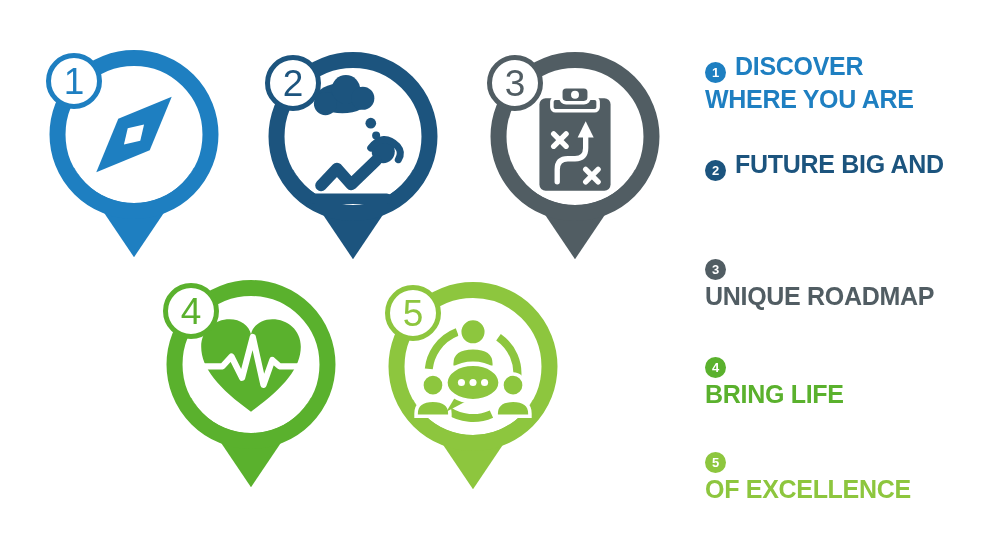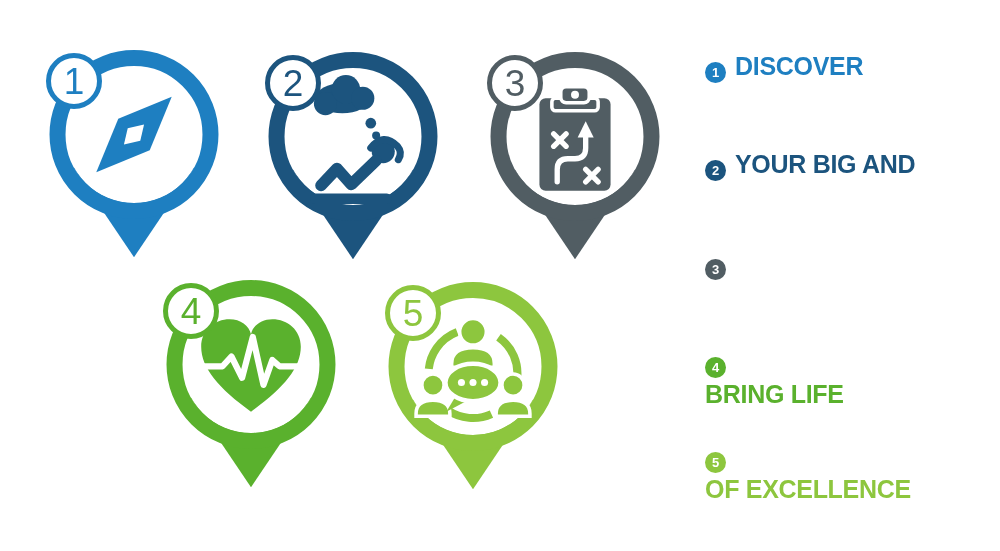--- a/index.html
+++ b/index.html
@@ -136,30 +136,32 @@
     <div class="badge">
         <span>5</span>
       </div>
   </div>
 
   <div class="legend">
     <div class="legend-item" style="top: 50px; --c: #1e7fc1;">
       <span class="bullet">
           <span>1</span>
         </span><span>DISCOVER</span><br>
+      <span>WHERE YOU ARE</span>
     </div>
     <div class="legend-item" style="top: 148px; --c: #1c547e;">
       <span class="bullet">
           <span>2</span>
-        </span><span>YOUR BIG AND</span><br>
+        </span><span>FUTURE BIG AND</span><br>
     </div>
     <div class="legend-item" style="top: 247px; --c: #515d63;">
       <span class="bullet">
           <span>3</span>
         </span><br>
+      <span>UNIQUE ROADMAP</span>
     </div>
     <div class="legend-item" style="top: 345px; --c: #5ab12d;">
       <span class="bullet">
           <span>4</span>
         </span><br>
       <span>BRING LIFE</span>
     </div>
     <div class="legend-item" style="top: 440px; --c: #8dc63e;">
       <span class="bullet">
           <span>5</span>

